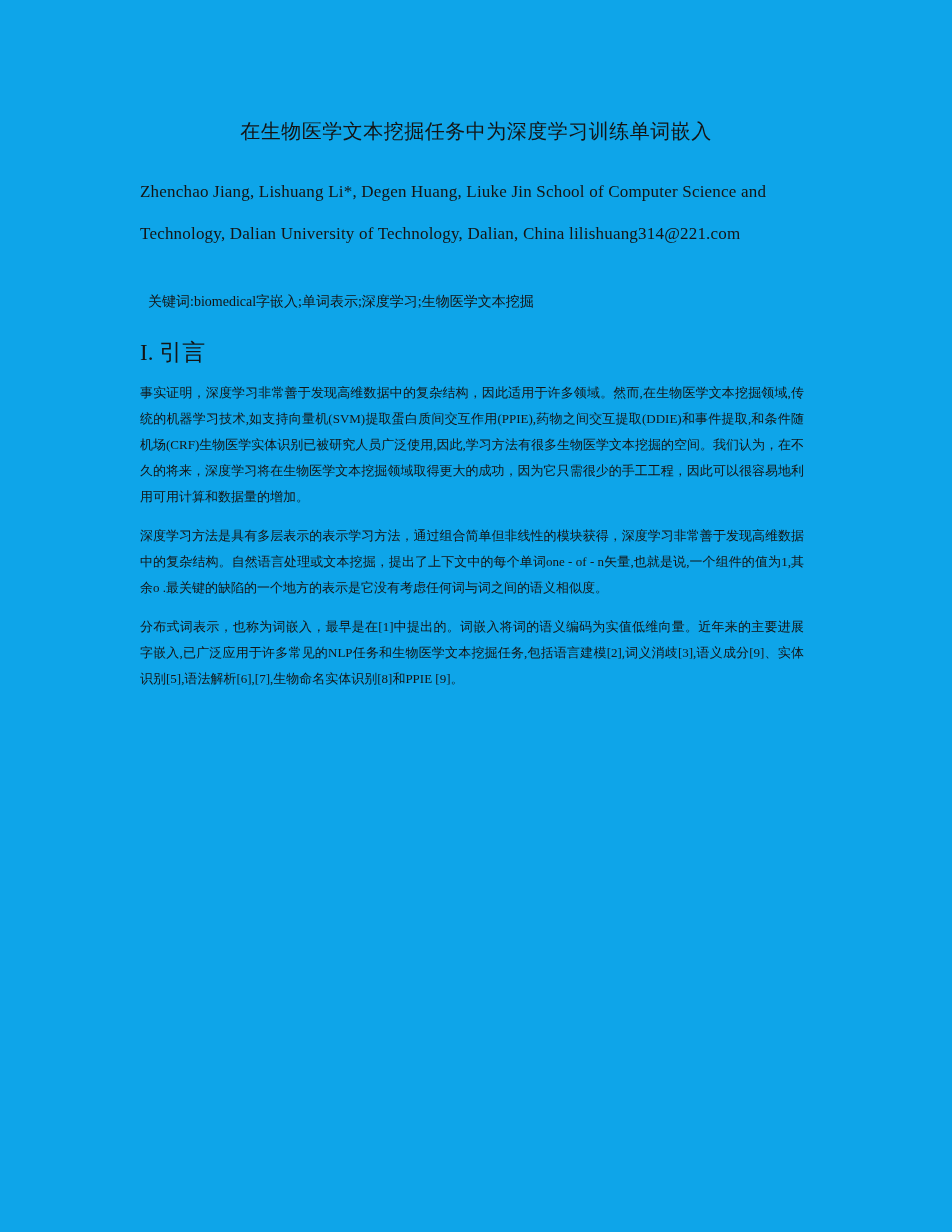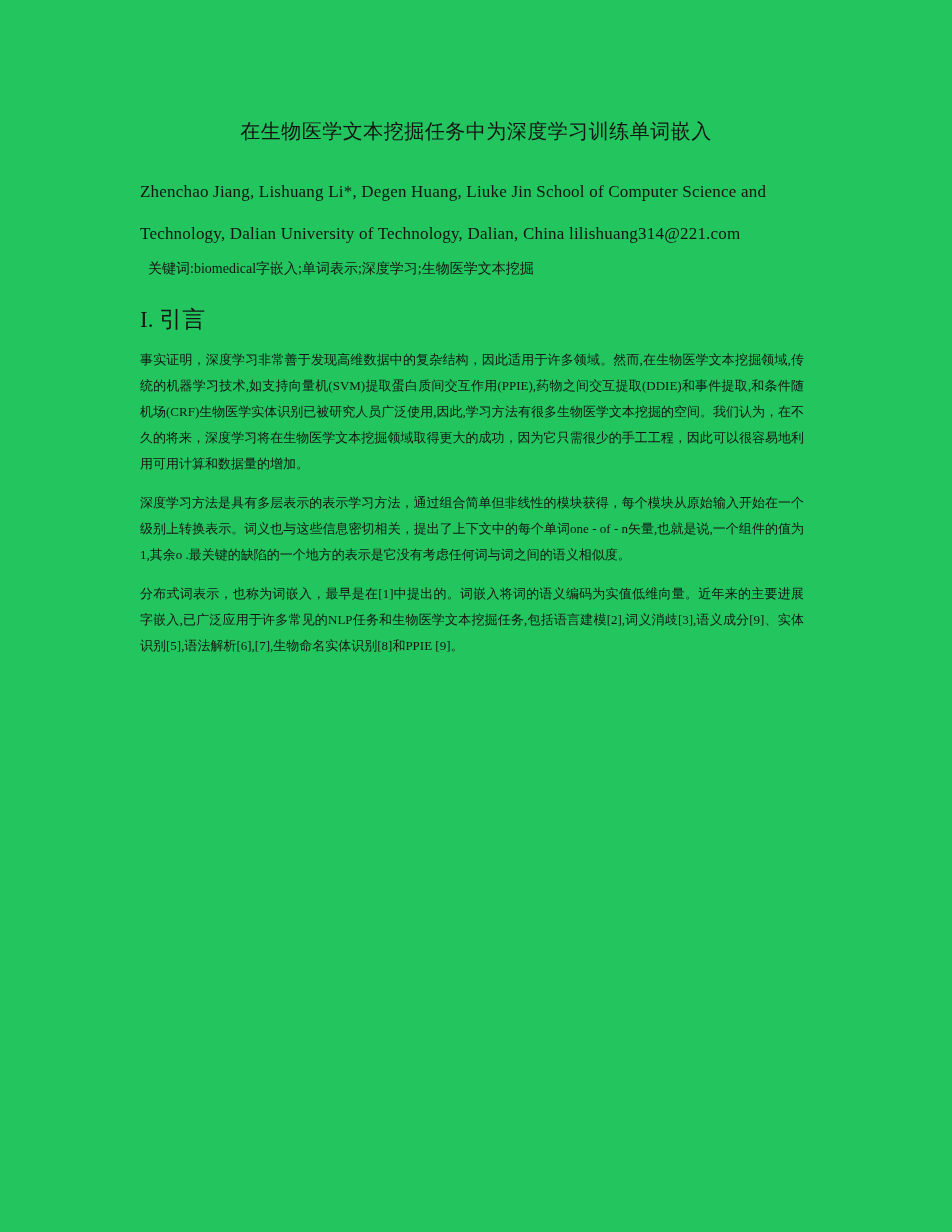--- a/index.html
+++ b/index.html
@@ -12,32 +12,32 @@
     color: #141414;
     -webkit-font-smoothing: antialiased;
   }
   .page {
     position: relative;
     width: 952px;
     height: 1232px;
     margin: 0 auto;
     box-sizing: border-box;
     padding: 118px 140px 40px 140px;
-    background: #22c55e;
+    background: #0ea5e9;
     overflow: hidden;
   }
   .title {
     font-size: 20px;
     font-weight: 400;
     text-align: center;
     letter-spacing: 0.5px;
     margin: 0 0 36px 0;
   }
   .authors-block {
-    margin: 0 0 13px 0;
+    margin: 0 0 46px 0;
   }
   .authors-line {
     font-size: 17px;
     line-height: 1.25;
     letter-spacing: 0.2px;
     margin: 0 0 21px 0;
   }
   .authors-line:last-child {
     margin-bottom: 0;
   }
@@ -77,18 +77,18 @@
     <p class="authors-line">Technology, Dalian University of Technology, Dalian, China lilishuang314@221.com</p>
   </div>
 
 
   <p class="keywords">关键词:biomedical字嵌入;单词表示;深度学习;生物医学文本挖掘</p>
 
   <h2 class="section-heading">I. 引言</h2>
 
   <p class="body-para">事实证明，深度学习非常善于发现高维数据中的复杂结构，因此适用于许多领域。然而,在生物医学文本挖掘领域,传统的机器学习技术,如支持向量机(SVM)提取蛋白质间交互作用(PPIE),药物之间交互提取(DDIE)和事件提取,和条件随机场(CRF)生物医学实体识别已被研究人员广泛使用,因此,学习方法有很多生物医学文本挖掘的空间。我们认为，在不久的将来，深度学习将在生物医学文本挖掘领域取得更大的成功，因为它只需很少的手工工程，因此可以很容易地利用可用计算和数据量的增加。</p>
 
-  <p class="body-para">深度学习方法是具有多层表示的表示学习方法，通过组合简单但非线性的模块获得，每个模块从原始输入开始在一个级别上转换表示。词义也与这些信息密切相关，提出了上下文中的每个单词one - of - n矢量,也就是说,一个组件的值为1,其余o .最关键的缺陷的一个地方的表示是它没有考虑任何词与词之间的语义相似度。</p>
+  <p class="body-para">深度学习方法是具有多层表示的表示学习方法，通过组合简单但非线性的模块获得，深度学习非常善于发现高维数据中的复杂结构。自然语言处理或文本挖掘，提出了上下文中的每个单词one - of - n矢量,也就是说,一个组件的值为1,其余o .最关键的缺陷的一个地方的表示是它没有考虑任何词与词之间的语义相似度。</p>
 
   <p class="body-para">分布式词表示，也称为词嵌入，最早是在[1]中提出的。词嵌入将词的语义编码为实值低维向量。近年来的主要进展字嵌入,已广泛应用于许多常见的NLP任务和生物医学文本挖掘任务,包括语言建模[2],词义消歧[3],语义成分[9]、实体识别[5],语法解析[6],[7],生物命名实体识别[8]和PPIE [9]。</p>
 
 
 </div>
 
 </body></html>

